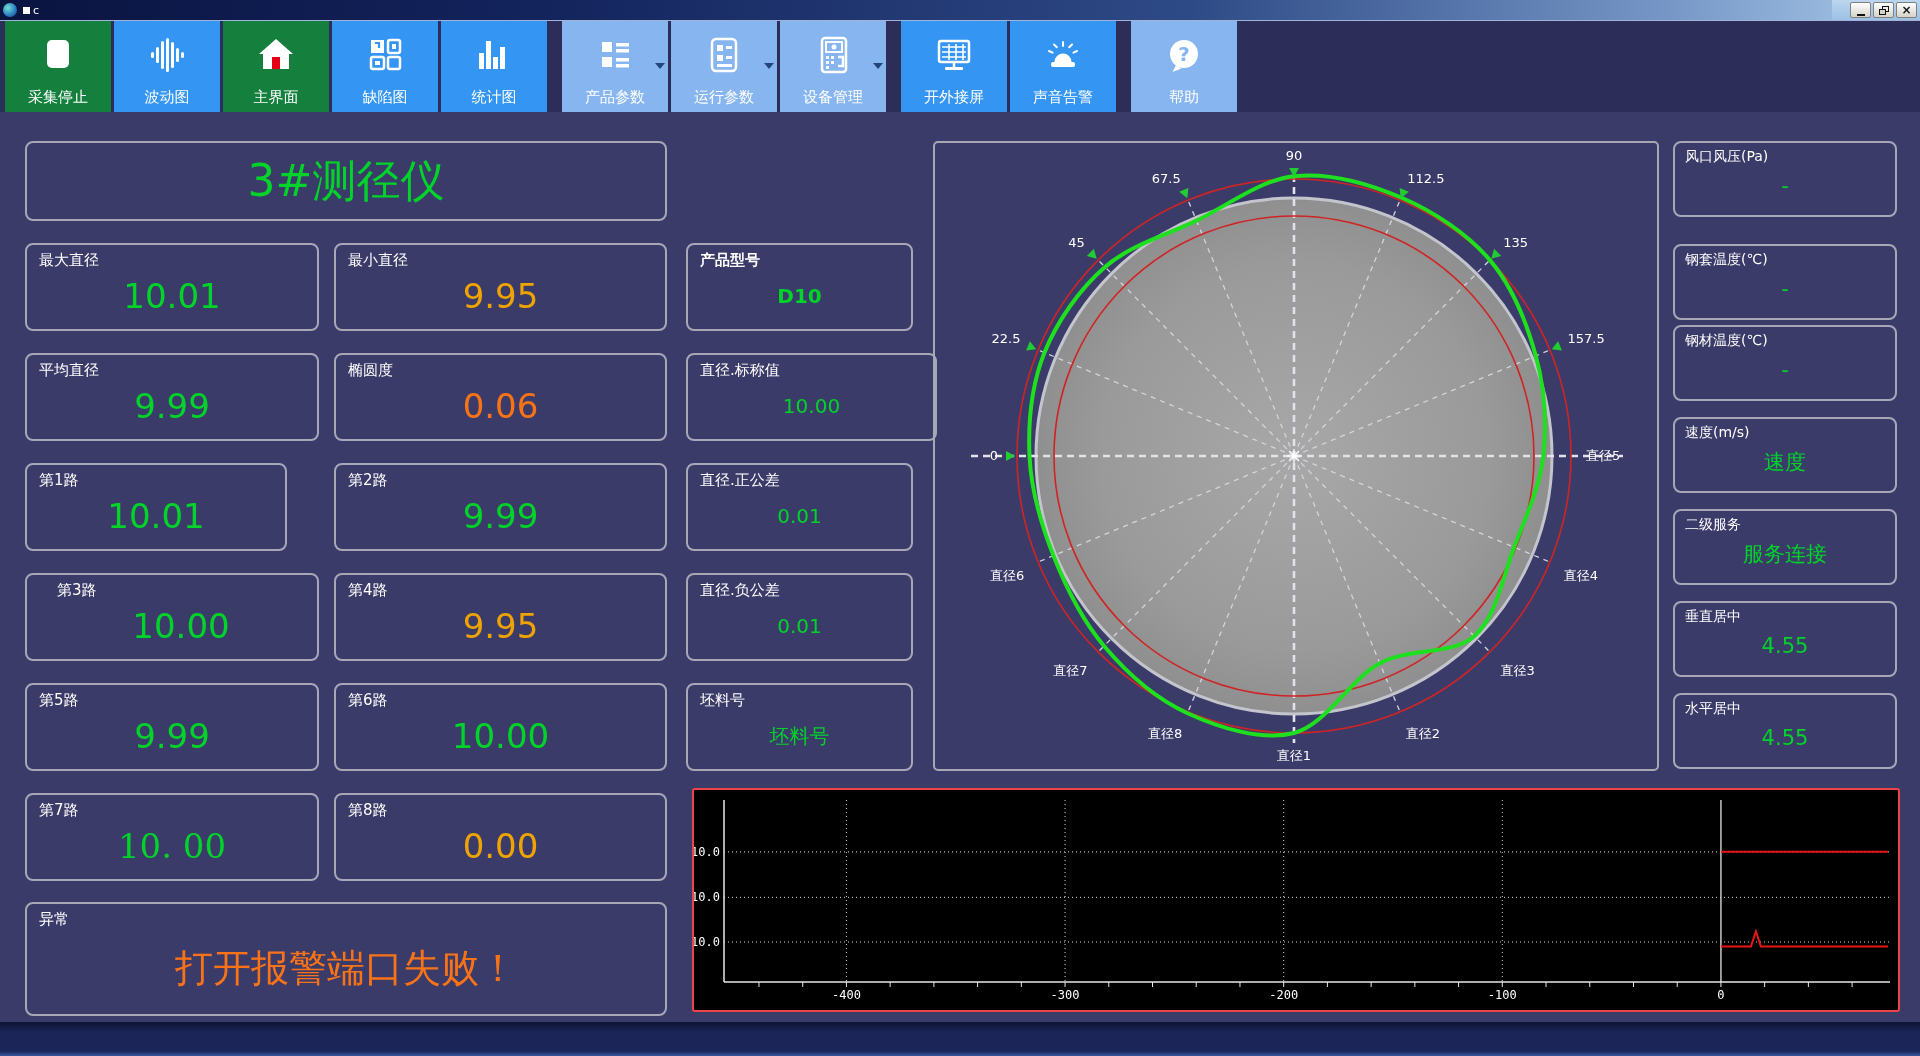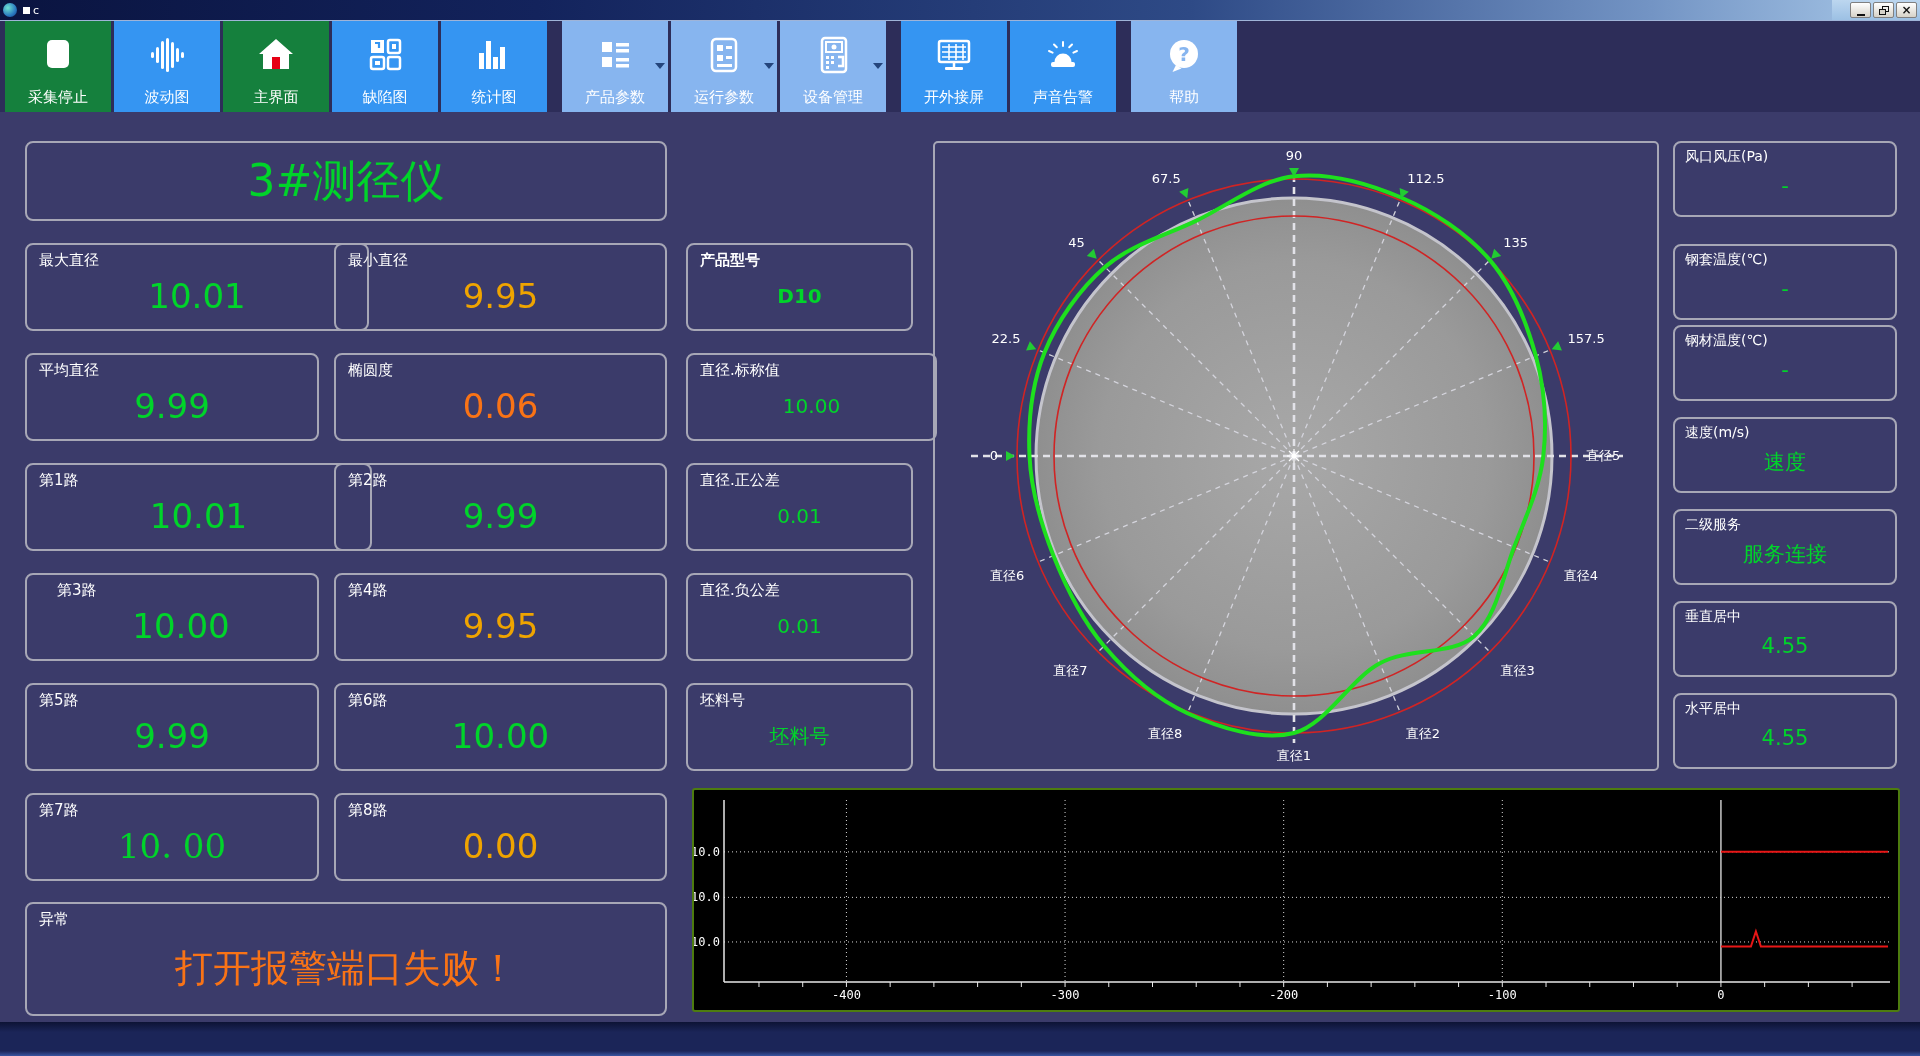--- a/index.html
+++ b/index.html
@@ -65,21 +65,21 @@
     display:flex; align-items:center; justify-content:center;
     color:#00d42a; font-size:44px; }
   .alarm-box { left:25px; top:902px; width:642px; height:114px; }
   .alarm-box .val { font-size:38px; }
   .rbox .lbl { font-size:14px; padding:5px 10px 0; }
   .rbox .val { font-size:21px; }
   
   .polar-panel { position:absolute; left:933px; top:141px; width:726px; height:630px;
     border:2px solid #a7a7b6; border-radius:5px; }
   .trend-panel { position:absolute; left:692px; top:788px; width:1208px; height:224px;
-    background:#000; border:2px solid #4d7c0f; border-radius:3px; }
+    background:#000; border:2px solid #ef4444; border-radius:3px; }
   .polar-panel svg, .trend-panel svg { display:block; }
   
   .footer { position:absolute; left:0; top:1022px; width:1920px; height:34px;
     background: linear-gradient(#0d1335, #1b2558 30%, #1b2558 85%, #3854a0);
   }
 </style>
 </head>
 <body>
 
 <div class="titlebar">
@@ -252,21 +252,21 @@
           <text x="20" y="26" text-anchor="middle" font-size="20" font-weight="bold" fill="#87b5ef" font-family="DejaVu Sans, sans-serif">?</text>
         </svg>
       </div>
       <div class="tlabel">帮助</div>
     </div>
   </div>
 
 <div class="title-box">3#测径仪</div>
 
 <div id="measure-grid">
-    <div class="mbox" style="left: 25px; top: 243px; width: 344px; height: 88px; justify-content: space-between;">
+    <div class="mbox" style="left: 25px; top: 243px; width: 294px; height: 88px; justify-content: space-between;">
       <div class="lbl">最大直径</div>
       <div class="val big green">10.01</div>
     </div>
     <div class="mbox" style="left: 334px; top: 243px; width: 333px; height: 88px;">
       <div class="lbl">最小直径</div>
       <div class="val big yellow">9.95</div>
     </div>
     <div class="mbox" style="left: 686px; top: 243px; width: 227px; height: 88px; font-weight: bold;">
       <div class="lbl">产品型号</div>
       <div class="val small green">D10</div>
@@ -276,21 +276,21 @@
       <div class="val big green">9.99</div>
     </div>
     <div class="mbox" style="left: 334px; top: 353px; width: 333px; height: 88px;">
       <div class="lbl">椭圆度</div>
       <div class="val big red">0.06</div>
     </div>
     <div class="mbox" style="left: 686px; top: 353px; width: 251px; height: 88px;">
       <div class="lbl">直径.标称值</div>
       <div class="val small green">10.00</div>
     </div>
-    <div class="mbox" style="left: 25px; top: 463px; width: 347px; height: 88px;">
+    <div class="mbox" style="left: 25px; top: 463px; width: 262px; height: 88px;">
       <div class="lbl">第1路</div>
       <div class="val big green">10.01</div>
     </div>
     <div class="mbox" style="left: 334px; top: 463px; width: 333px; height: 88px;">
       <div class="lbl">第2路</div>
       <div class="val big green">9.99</div>
     </div>
     <div class="mbox" style="left: 686px; top: 463px; width: 227px; height: 88px;">
       <div class="lbl">直径.正公差</div>
       <div class="val small green">0.01</div>

